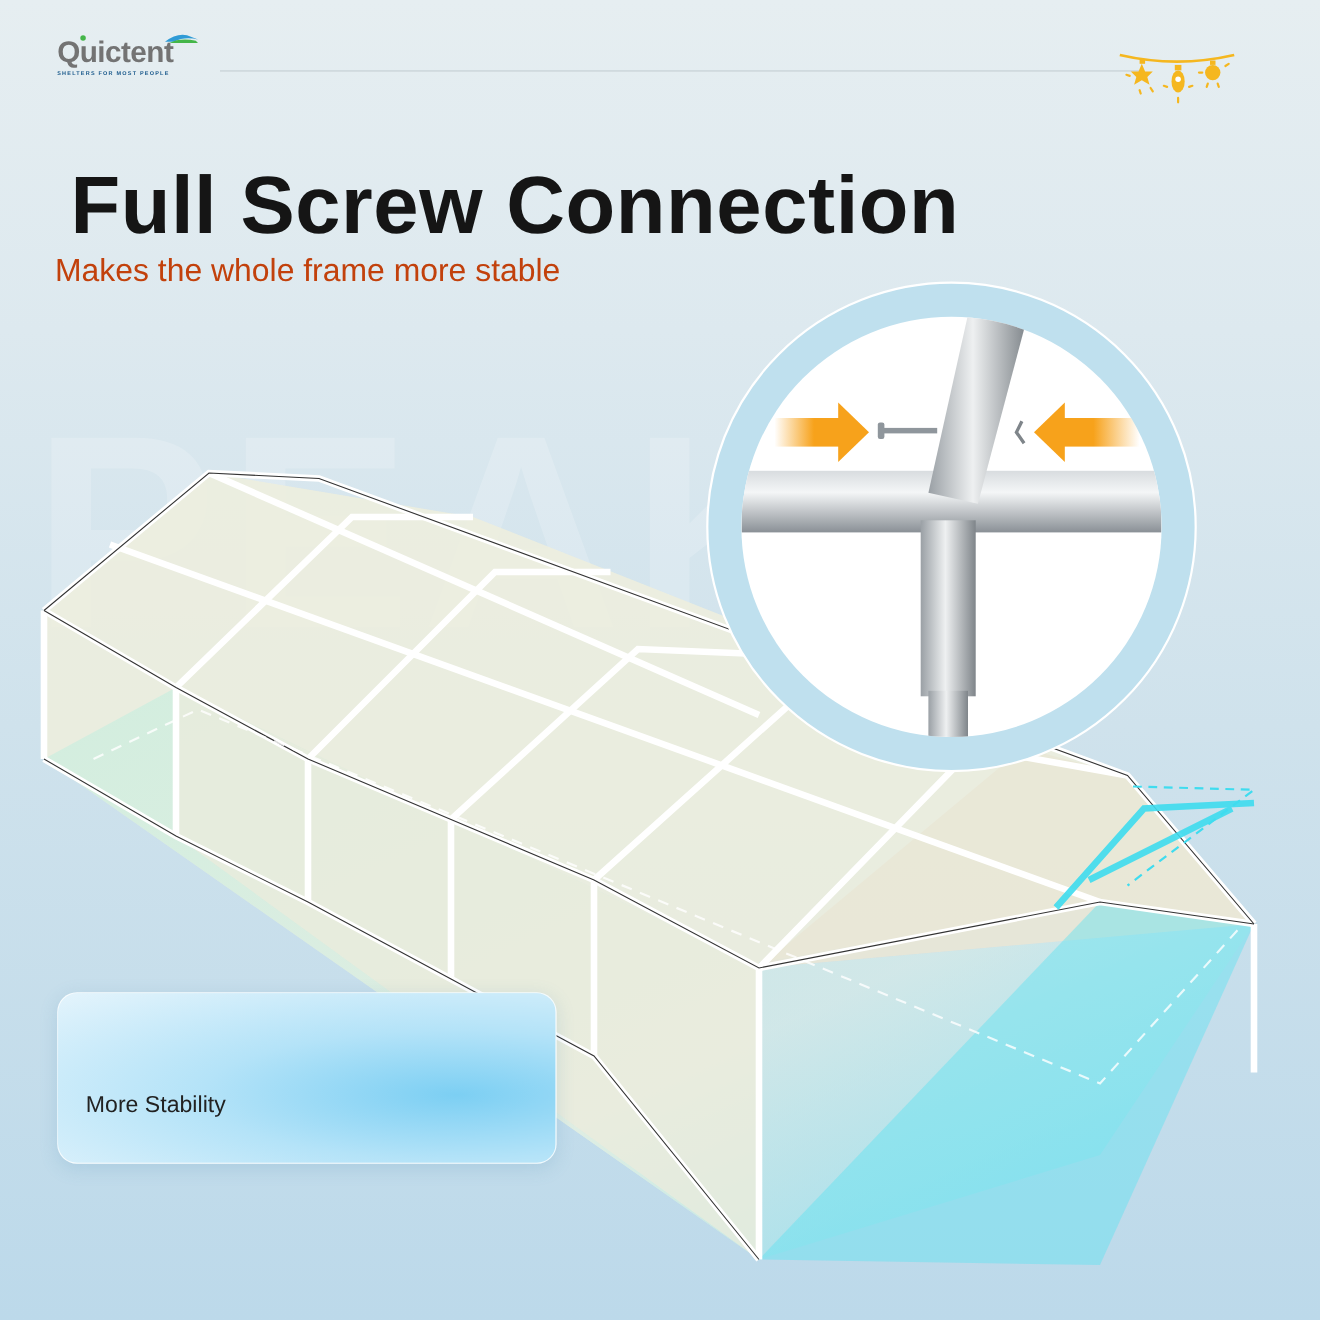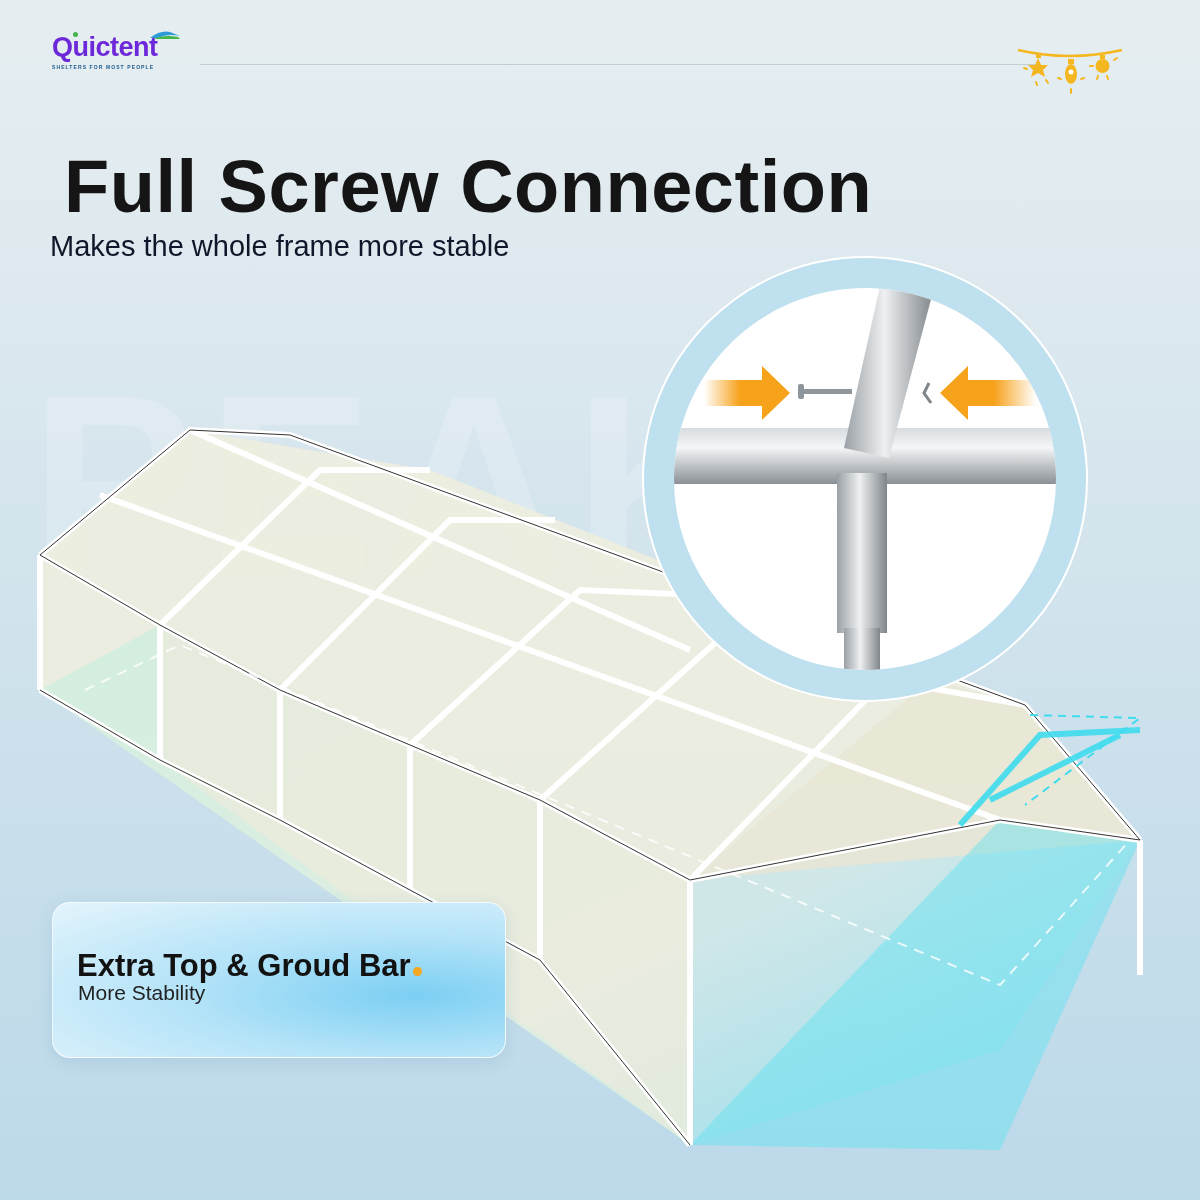--- a/index.html
+++ b/index.html
@@ -7,51 +7,51 @@
     width:1200px; height:1200px; overflow:hidden; position:relative;
     font-family:"Liberation Sans", sans-serif;
     background: linear-gradient(180deg, #e6eef1 0%, #dde9ef 25%, #cfe2ec 55%, #bcd9ea 100%);
   }
   .watermark {
     position:absolute; left:30px; top:340px; font-size:250px; font-weight:700;
     color:rgba(255,255,255,0.18); letter-spacing:10px; white-space:nowrap;
     font-family:"Liberation Sans", sans-serif;
   }
   .logo { position:absolute; left:52px; top:34px; }
-  .logo-text { font-size:27px; font-weight:700; color:#6d28d9; letter-spacing:-0.5px; line-height:1; }
+  .logo-text { font-size:27px; font-weight:700; color:#737373; letter-spacing:-0.5px; line-height:1; }
   .logo-dot { position:absolute; left:21px; top:-2px; width:5px; height:5px; border-radius:50%; background:#44b649; }
   .logo-roof { position:absolute; left:96px; top:-4px; width:34px; height:10px; }
   .logo-tag { font-size:5px; font-weight:700; color:#1b5a8c; letter-spacing:1.1px; margin-top:3px; }
   .divider { position:absolute; left:200px; top:64px; width:840px; height:1px; background:#c4cdd2; }
   .lights { position:absolute; left:1010px; top:40px; width:120px; height:70px; }
   .title {
     position:absolute; left:48px; top:134px; font-size:74px; font-weight:700;
     color:#151515; letter-spacing:0.5px; line-height:1;
   }
   .subtitle {
-    position:absolute; left:50px; top:232px; font-size:29px; color:#0f172a; line-height:1;
+    position:absolute; left:50px; top:232px; font-size:29px; color:#c2410c; line-height:1;
   }
   .tent { position:absolute; left:0; top:300px; width:1200px; height:900px; }
   .zoom-circle {
     position:absolute; left:642px; top:256px; width:446px; height:446px; border-radius:50%;
     background:#bfe0ee; border:2px solid #ffffff; box-sizing:border-box;
   }
   .zoom-inner {
     position:absolute; left:30px; top:30px; width:382px; height:382px; border-radius:50%;
     background:#ffffff; overflow:hidden;
   }
   .card {
     position:absolute; left:52px; top:902px; width:452px; height:154px; border-radius:18px;
     background: radial-gradient(ellipse at 80% 60%, #7ccff3 0%, #b4e3f8 45%, #e4f4fc 100%);
     border:1px solid rgba(255,255,255,0.8);
     box-shadow:0 4px 16px rgba(80,140,180,0.18);
   }
   .card-title { position:absolute; left:24px; top:45px; font-size:31px; font-weight:700; color:#121212; white-space:nowrap; }
   .card-dot { display:inline-block; width:9px; height:9px; border-radius:50%; background:#f5a623; margin-left:2px; }
-  .card-sub { position:absolute; left:25px; top:78px; font-size:21px; color:#222; }
+  .card-sub { position:absolute; left:25px; top:90px; font-size:21px; color:#222; }
 </style>
 </head>
 <body>
 
 <div class="watermark">PEAK P</div>
 
 <div class="logo">
   <svg class="logo-roof" viewBox="0 0 34 10">
     <path d="M2 8 Q12 0 22 2 L32 6 Q20 3 10 8 Z" fill="#2f9bd6"></path>
     <path d="M6 9 Q16 4 30 7 L32 9 Z" fill="#44b649"></path>
@@ -176,15 +176,14 @@
       <path d="M255 95 L250 105 L257 115" stroke="#7f858a" stroke-width="3" fill="none"></path>
       <g>
         <rect x="292" y="92" width="70" height="26" fill="url(#arrowR)"></rect>
         <polygon points="294,78 266,105 294,132" fill="#f7a21b"></polygon>
       </g>
     </svg>
   </div>
 </div>
 
 <div class="card">
-  <div class="card-title"><span>Extra Top &amp; Groud Bar</span><span class="card-dot"></span></div>
   <div class="card-sub">More Stability</div>
 </div>
 
 </body></html>

